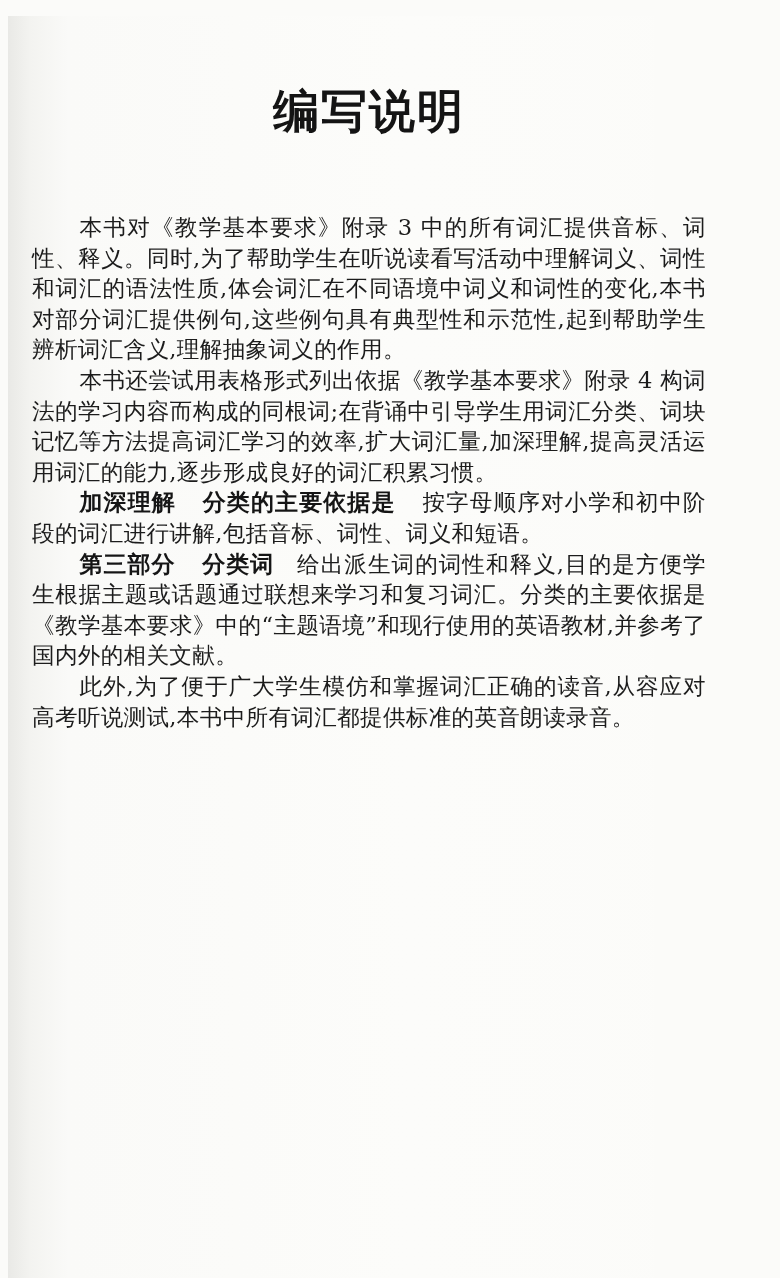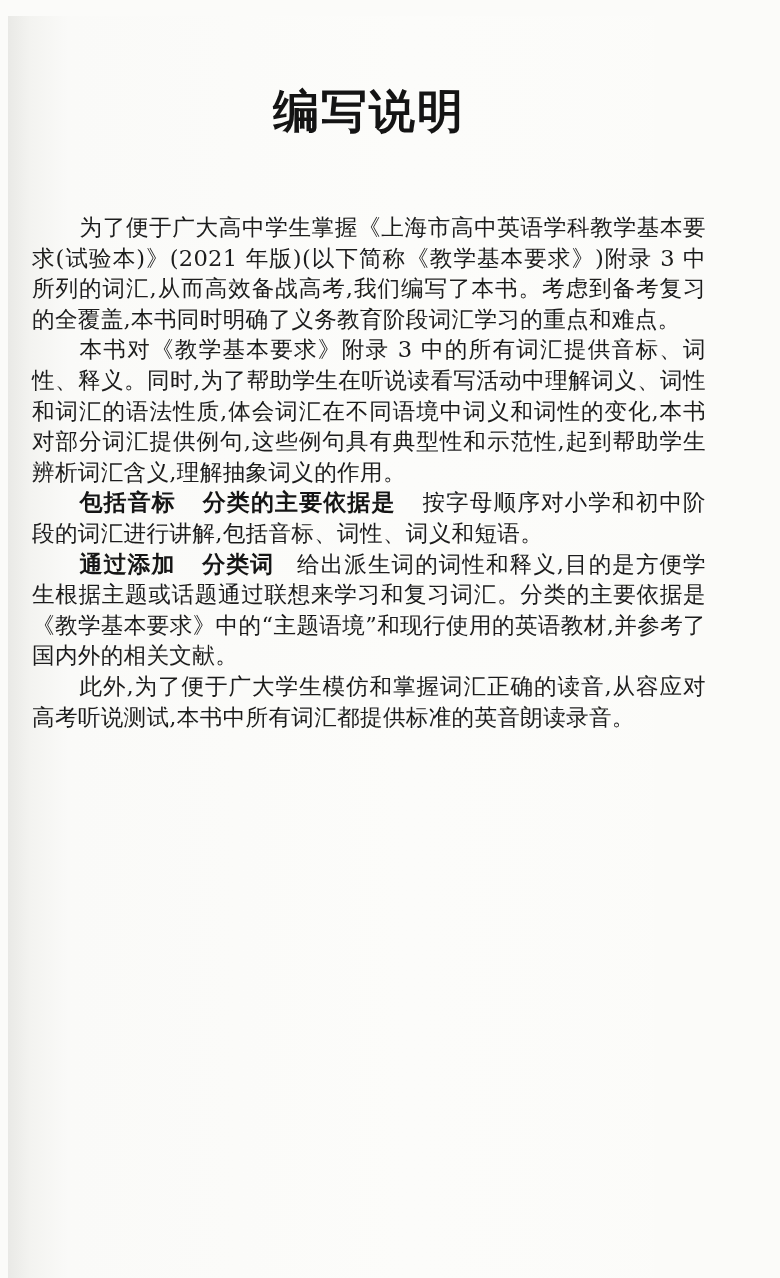--- a/index.html
+++ b/index.html
@@ -69,32 +69,32 @@
   </style>
 </head>
 <body>
 
 <div class="page">
 
   <h1 class="title">编写说明</h1>
 
   <div class="body-text">
 
-    <p class="para">为了便于广大高中学生掌握《上海市高中英语学科教学基本要求(试验本)》(2021 年版)(以下简称《教学基本要求》)附录 3 中所列的词汇,从而高效备战高考,我们编写了本书。考虑到备考复习的全覆盖,本书同时明确了义务教育阶段词汇学习的重点和难点。</p>
 
     <p class="para">本书对《教学基本要求》附录 3 中的所有词汇提供音标、词性、释义。同时,为了帮助学生在听说读看写活动中理解词义、词性和词汇的语法性质,体会词汇在不同语境中词义和词性的变化,本书对部分词汇提供例句,这些例句具有典型性和示范性,起到帮助学生辨析词汇含义,理解抽象词义的作用。</p>
 
+    <p class="para">本书还尝试用表格形式列出依据《教学基本要求》附录 4 构词法的学习内容而构成的同根词;在背诵中引导学生用词汇分类、词块记忆等方法提高词汇学习的效率,扩大词汇量,加深理解,提高灵活运用词汇的能力,逐步形成良好的词汇积累习惯。</p>
 
 
     <p class="para">
-      <span class="part-heading">包括音标</span><span class="gap"></span><span class="part-heading">分类的主要依据是</span><span class="gap"></span><span>按字母顺序对小学和初中阶段的词汇进行讲解,包括音标、词性、词义和短语。</span>
+      <span class="part-heading">加深理解</span><span class="gap"></span><span class="part-heading">分类的主要依据是</span><span class="gap"></span><span>按字母顺序对小学和初中阶段的词汇进行讲解,包括音标、词性、词义和短语。</span>
     </p>
 
 
 
     <p class="para">
-      <span class="part-heading">通过添加</span><span class="gap"></span><span class="part-heading">分类词</span><span class="gap-sm"></span><span>给出派生词的词性和释义,目的是方便学生根据主题或话题通过联想来学习和复习词汇。分类的主要依据是《教学基本要求》中的“主题语境”和现行使用的英语教材,并参考了国内外的相关文献。</span>
+      <span class="part-heading">第三部分</span><span class="gap"></span><span class="part-heading">分类词</span><span class="gap-sm"></span><span>给出派生词的词性和释义,目的是方便学生根据主题或话题通过联想来学习和复习词汇。分类的主要依据是《教学基本要求》中的“主题语境”和现行使用的英语教材,并参考了国内外的相关文献。</span>
     </p>
 
     <p class="para">此外,为了便于广大学生模仿和掌握词汇正确的读音,从容应对高考听说测试,本书中所有词汇都提供标准的英音朗读录音。</p>
 
   </div>
 </div>
 
 </body></html>

